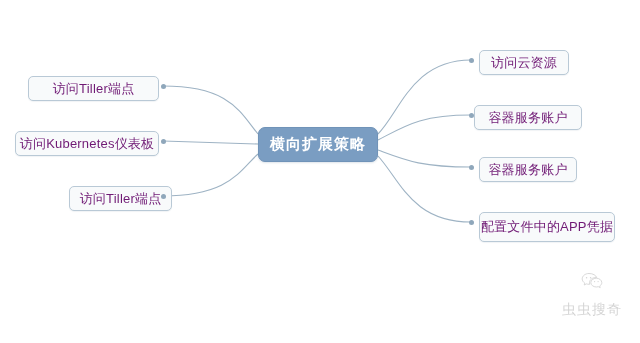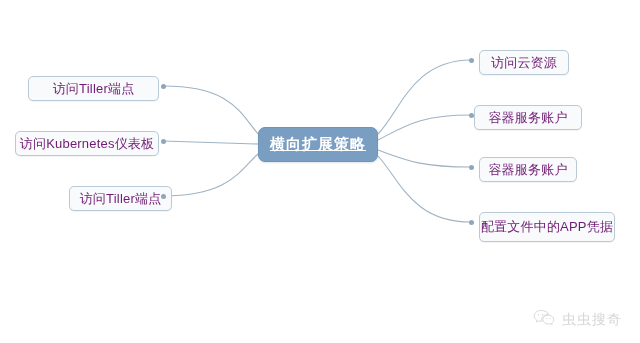--- a/index.html
+++ b/index.html
@@ -49,37 +49,37 @@
   }
   .central-node {
     background: #7a9dc2;
     border: 1px solid #7093b8;
     border-radius: 7px;
     color: #ffffff;
     font-size: 15px;
     font-weight: bold;
     letter-spacing: 1px;
     box-shadow: 0 1px 2px rgba(90,120,150,0.20);
-    text-decoration: underline;
   }
   .conn-dot {
     position: absolute;
     width: 5px;
     height: 5px;
     border-radius: 50%;
     background: #8fa7bb;
   }
   #watermark {
     position: absolute;
     right: 18px;
-    bottom: 12px;
+    bottom: 24px;
     display: flex;
     align-items: center;
     gap: 7px;
     opacity: 0.22;
+    flex-direction: column;
   }
   #watermark .wm-text {
     font-size: 14px;
     color: #3d3d3d;
     letter-spacing: 1px;
   }
 </style>
 </head>
 <body>
 

